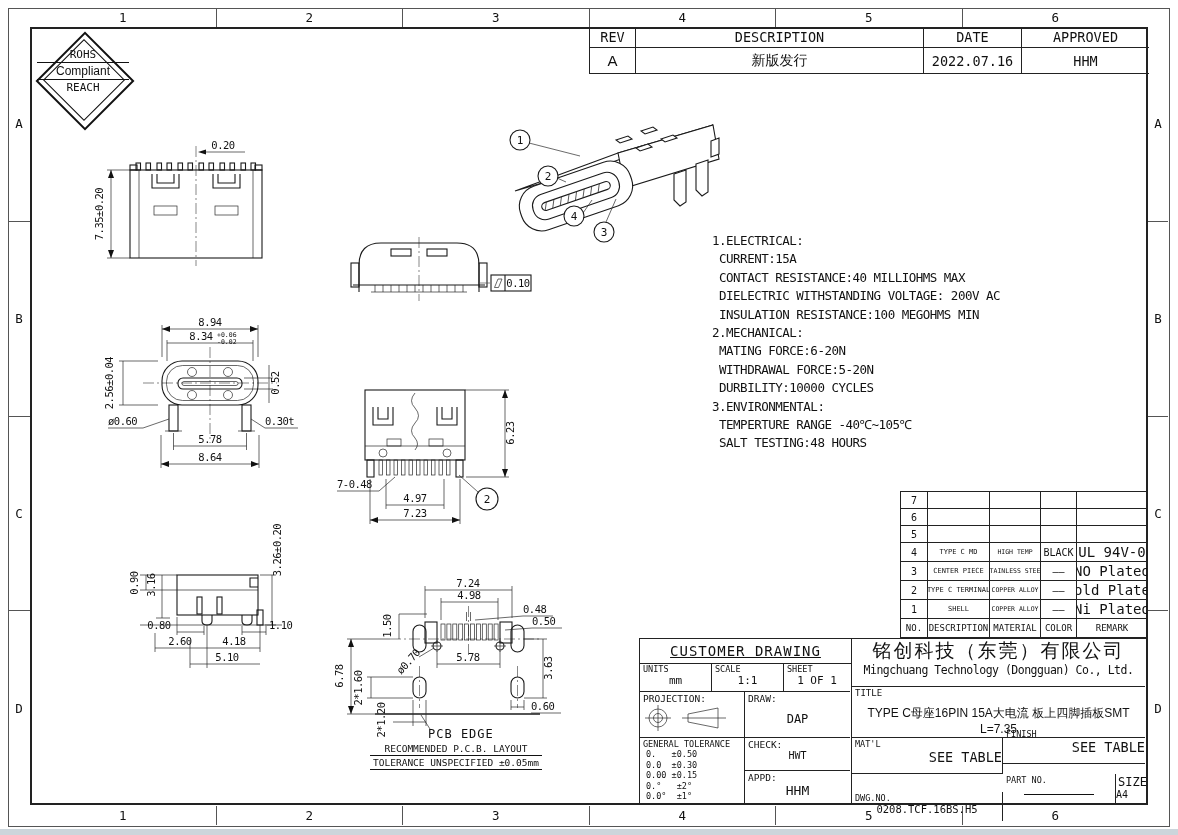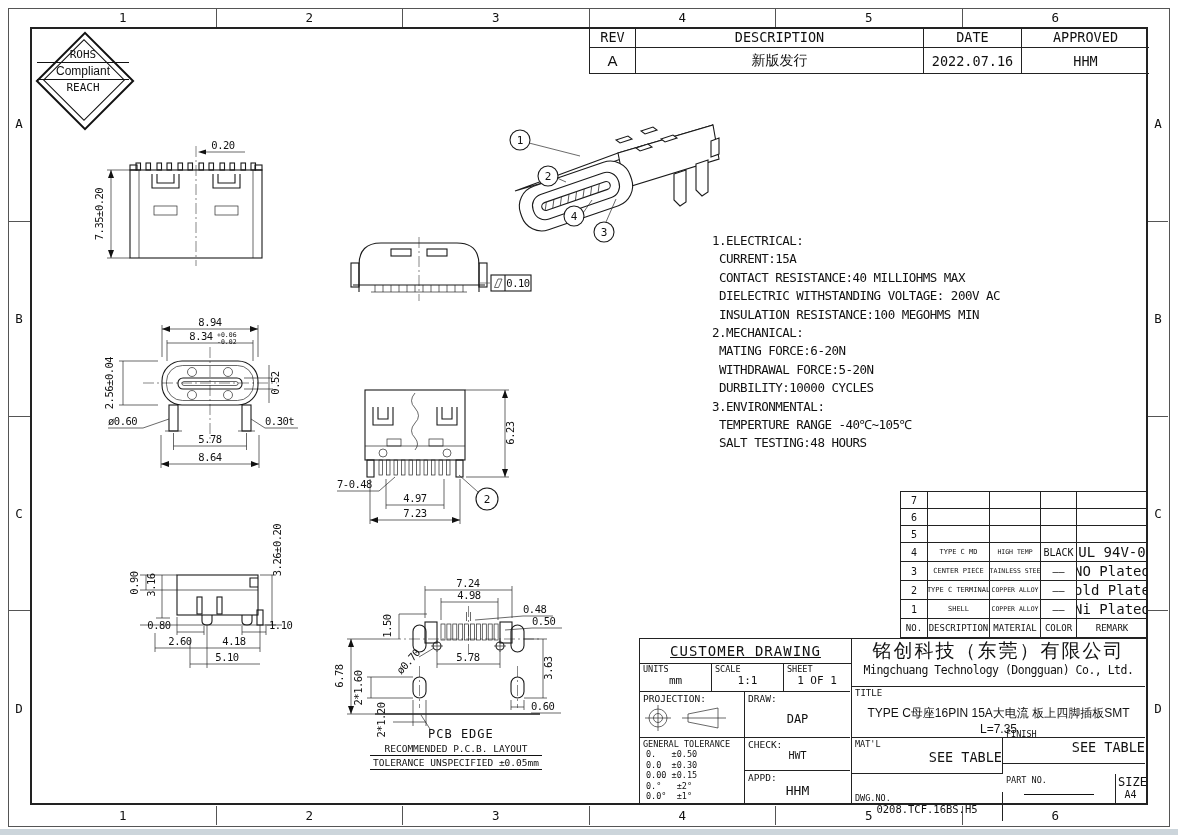--- a/index.html
+++ b/index.html
@@ -619,17 +619,17 @@
     <div class="cu" style="left:0;top:125px;width:151px;height:29px;border-right:1px solid #222;margin-top:28px;">
       <div class="cell-label">DWG.NO.</div>
       <div style="text-align:center;font:10.5px 'DejaVu Sans Mono',monospace;">0208.TCF.16BS.H5</div>
     </div>
     <div class="cu" style="left:151px;top:135px;width:113px;height:29px;border-right:1px solid #222;">
       <div class="cell-label">PART NO.</div>
       <div style="width:70px;border-bottom:1px solid #111;margin:9px auto 0;"></div>
     </div>
     <div class="cu" style="left:264px;top:135px;width:29px;height:29px;">
       <div class="cell-label" style="font-size:12px;padding-left:2px">SIZE</div>
-      <div style="text-align:center;font-size:10px;">A4</div>
+      <div style="font-size:10px;">A4</div>
     </div>
   </div>
 
 </div>
 
 </body></html>

